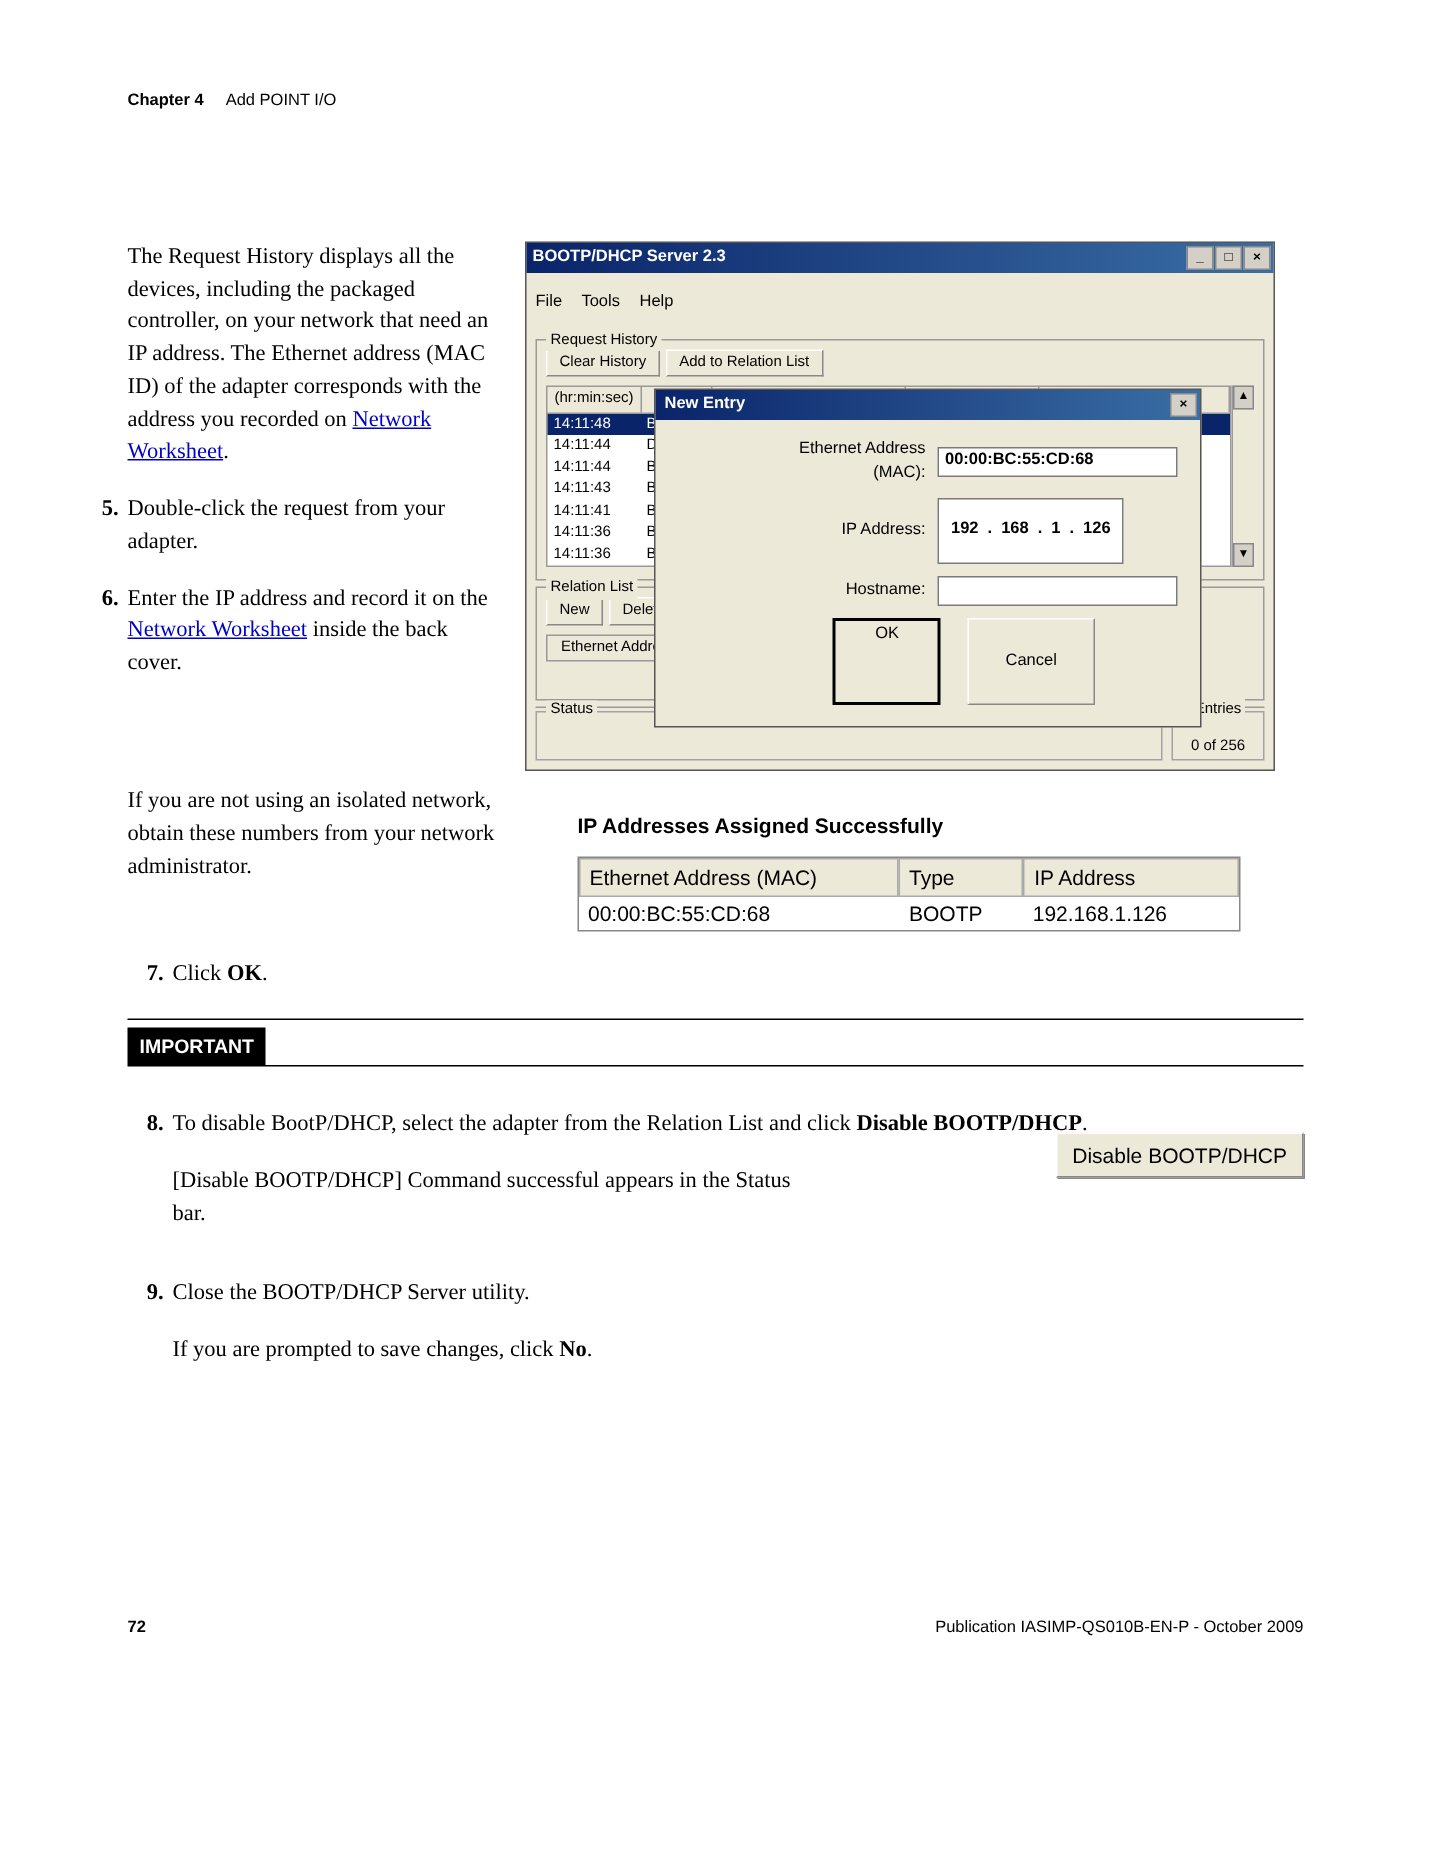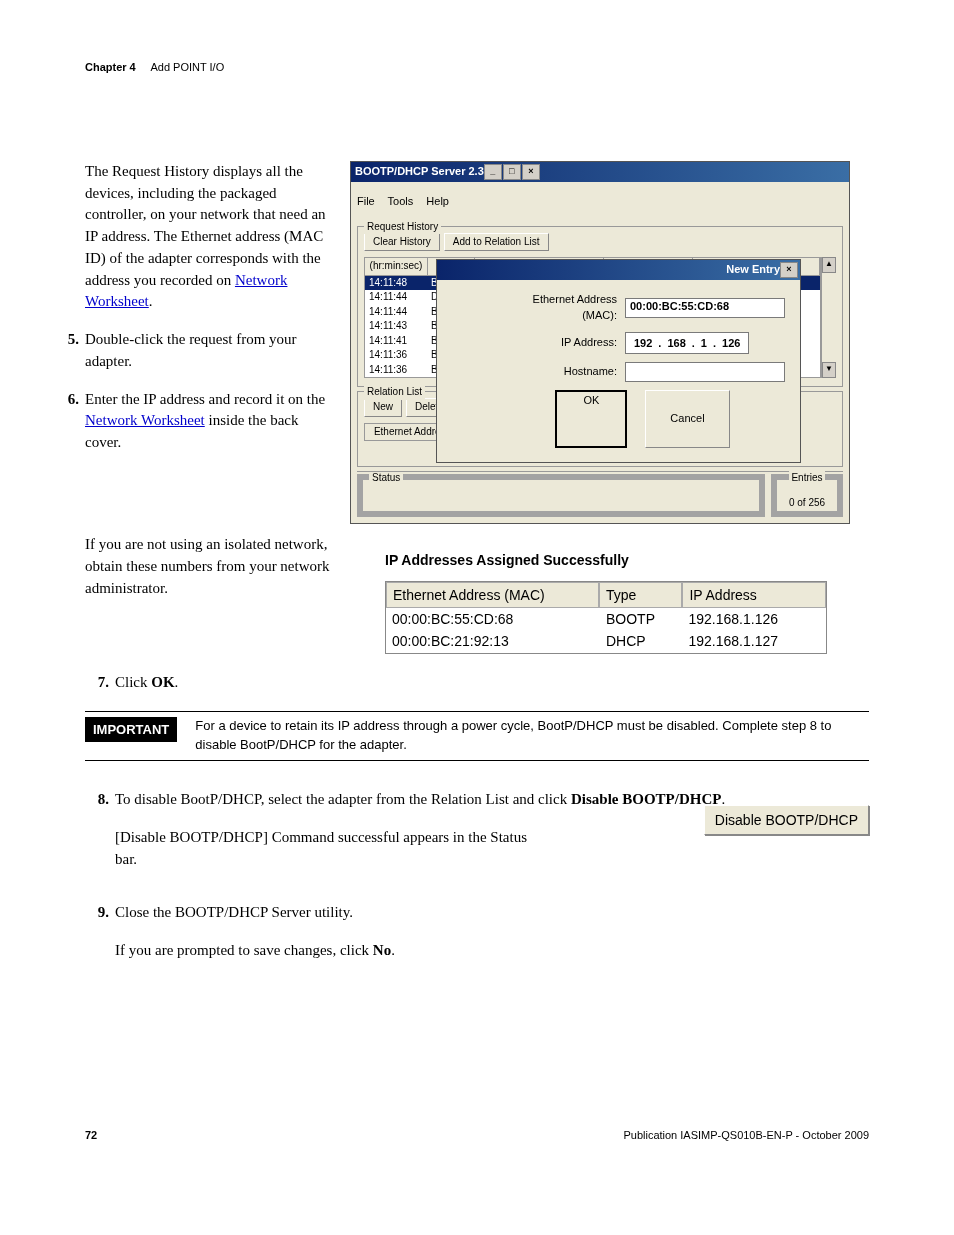--- a/index.html
+++ b/index.html
@@ -67,25 +67,27 @@
     width: 498px;
     border: 1px solid #555;
     font-family: Tahoma, Arial, sans-serif;
     font-size: 10px;
     background: #ece9d8;
     position: relative;
   }
   .titlebar {
     display: flex;
     align-items: center;
+    justify-content: space-between;
     background: linear-gradient(to right, #0a246a, #3a6ea5);
     color: #fff;
     padding: 2px 2px 2px 4px;
     font-weight: bold;
     font-size: 11px;
+    gap: 27px;
   }
   .titlebar-right { display: flex; gap: 1px; }
   .winbtn {
     width: 16px; height: 14px;
     background: #d4d0c8;
     border: 1px solid #888;
     font-family: Arial; font-size: 9px;
     display:flex; align-items:center; justify-content:center;
     color:#000;
   }
@@ -135,56 +137,56 @@
   .scrollbar {
     width:14px; background:#ece9d8; border-left:1px solid #999;
     display:flex; flex-direction:column; justify-content:space-between;
   }
   .sbtn { height:14px; background:#d4d0c8; border:1px solid #888; font-size:8px; text-align:center; }
   .statusbar {
     display:flex; justify-content:space-between;
     border-top:1px solid #999; margin:4px 6px 4px 6px; padding:2px 0;
     font-size:10px;
   }
-  .statusbox { border:6px solid #a3a3a3; padding:1px 6px; min-height:12px; }
+  .statusbox { border:1px solid #a3a3a3; padding:1px 6px; min-height:12px; }
   .statusbox.left { flex:1; margin-right:6px; }
   .statusbox.right { width:48px; text-align:center; }
 
   
   .dialog {
     position:absolute;
     left:85px; top:97px;
     width:363px;
     background:#ece9d8;
     border:1px solid #555;
     font-family: Tahoma, Arial, sans-serif;
   }
   .dlg-title {
-    display:flex; justify-content:flex-end; align-items:center;
+    display:flex; justify-content:space-between; align-items:center;
     background: linear-gradient(to right, #0a246a, #3a6ea5);
     color:#fff; font-weight:bold; font-size:11px;
     padding:2px 2px 2px 6px;
   }
   .dlg-body { padding:12px 12px 14px 60px; font-size:11px; }
   .dlg-row { display:flex; align-items:center; margin-bottom:8px; }
   .dlg-label { width:120px; text-align:right; padding-right:8px; }
   .dlg-input {
     border:1px solid #7a7a7a; background:#fff; height:18px;
     padding:0 4px; font-size:11px;
   }
   .dlg-input.mac { width:150px; font-weight:bold; }
   .dlg-input.host { width:150px; }
   .dlg-btns { display:flex; justify-content:center; gap:18px; margin-top:8px; }
   .dlg-btn {
     border:1px solid #888; border-top-color:#fff; border-left-color:#fff;
     background:#ece9d8; padding:20px 24px; font-size:11px;
   }
   .dlg-btn.primary { border:2px solid #000; padding:1px 26px; }
-  .ip-boxes { display:flex; align-items:flex-end; font-weight:bold; gap:2px;
-    border:1px solid #7a7a7a; background:#fff; padding:1px 4px; height:18px; }
+  .ip-boxes { display:flex; align-items:flex-start; font-weight:bold; gap:2px;
+    border:1px solid #7a7a7a; background:#fff; padding:12px 4px; height:18px; }
   .ip-boxes span { padding:0 4px; }
 
   
   .assigned-heading {
     font-family: Arial, Helvetica, sans-serif;
     font-weight:bold; font-size:14px;
     margin: 16px 0 10px 0;
   }
   .assigned-table {
     width:440px;
@@ -375,39 +377,33 @@
       <div class="assigned-head">
         <div class="colA">Ethernet Address (MAC)</div>
         <div class="colB">Type</div>
         <div class="colC">IP Address</div>
       </div>
       <div class="assigned-row">
         <div class="colA">00:00:BC:55:CD:68</div>
         <div class="colB">BOOTP</div>
         <div class="colC">192.168.1.126</div>
       </div>
-      <div class="assigned-row">
-        <div class="colA">00:00:BC:21:92:13</div>
-        <div class="colB">DHCP</div>
-        <div class="colC">192.168.1.127</div>
-      </div>
     </div>
   </div>
 </div>
 
 <div class="step" style="margin-left:0; margin-top:18px;">
   <div class="step-num">7.</div>
   <div class="step-body">
     <span>Click </span><b>OK</b><span>.</span>
   </div>
 </div>
 
 <div class="important-row">
   <div class="important-badge">IMPORTANT</div>
-  <div class="important-text">For a device to retain its IP address through a power cycle, BootP/DHCP must be disabled.  Complete step 8 to disable BootP/DHCP for the adapter.</div>
 </div>
 
 <div class="step">
   <div class="step-num">8.</div>
   <div class="step-body">
     <span>To disable BootP/DHCP, select the adapter from the Relation List and click </span><b>Disable BOOTP/DHCP</b><span>.</span>
     <div class="disable-wrap">
       <span class="disable-btn">Disable BOOTP/DHCP</span>
     </div>
     <p class="body-text" style="margin-top:16px; max-width:420px;">[Disable BOOTP/DHCP] Command successful appears in the Status bar.</p>

